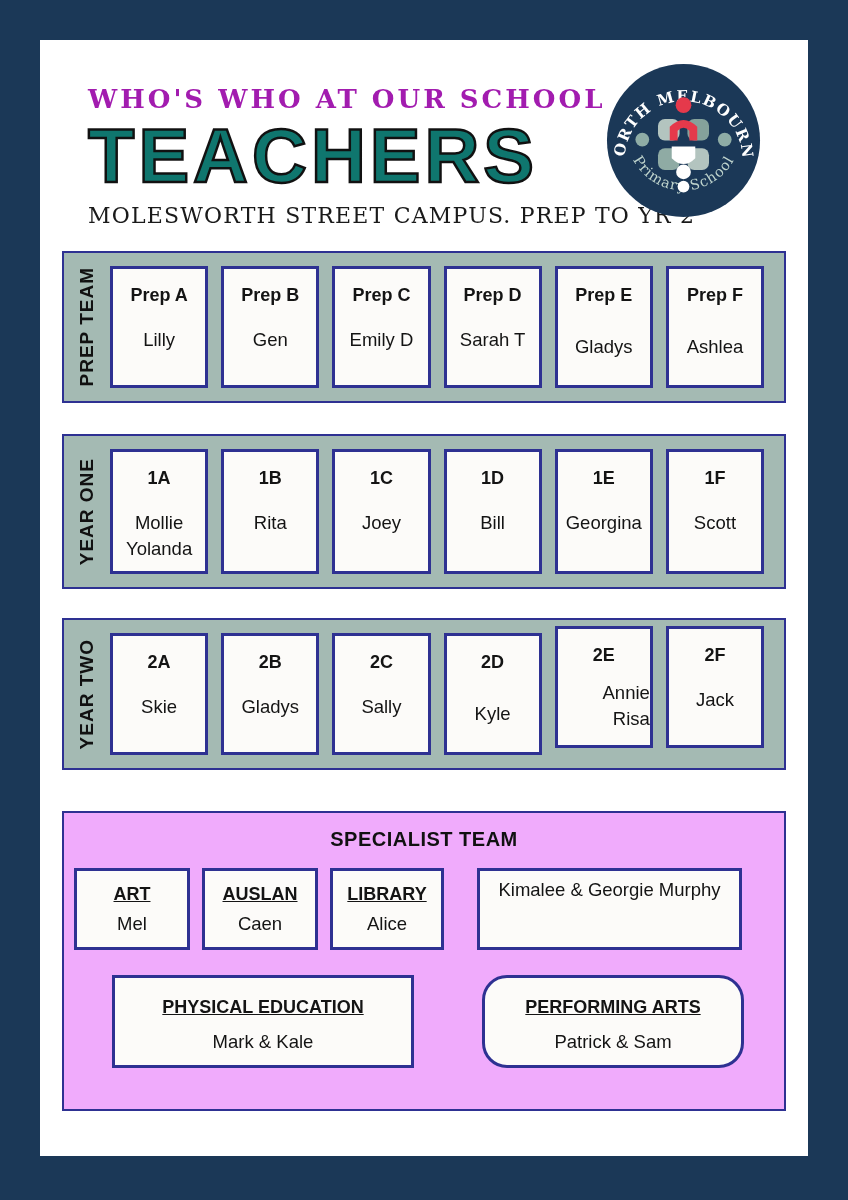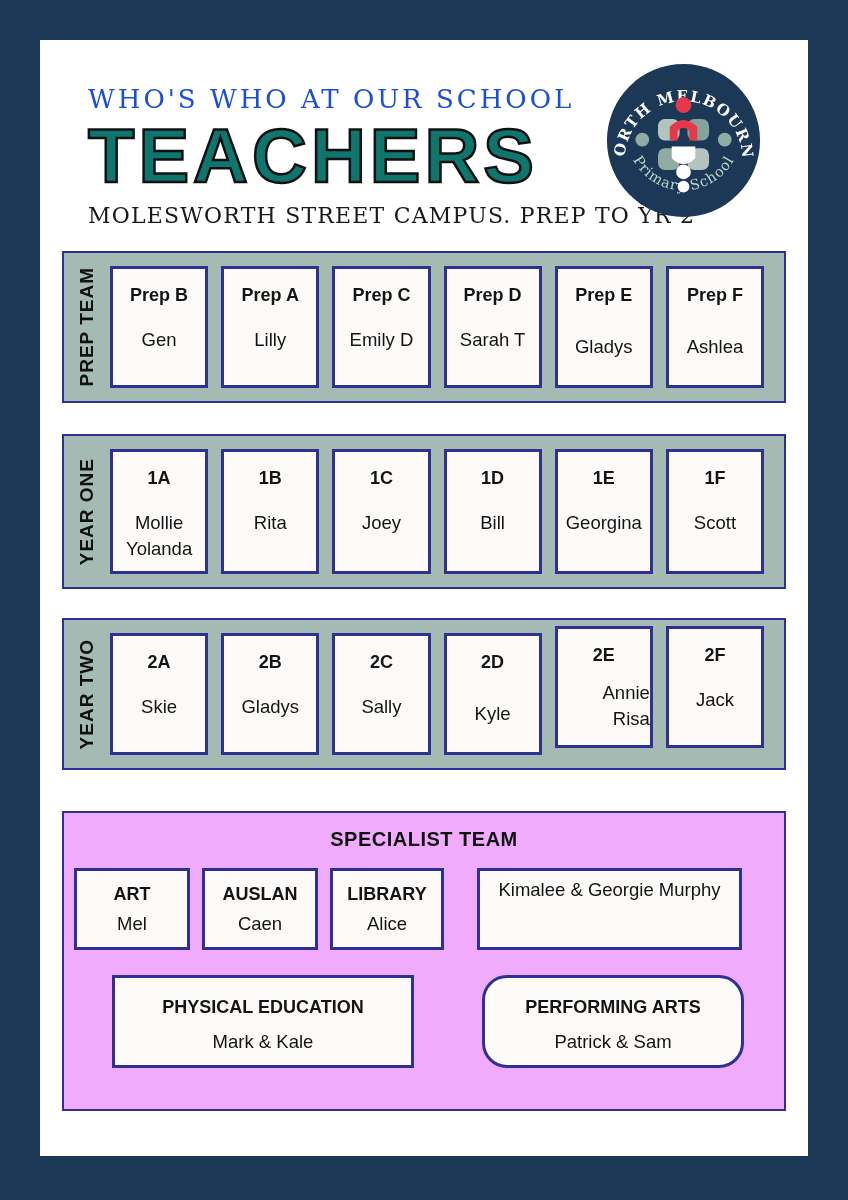--- a/index.html
+++ b/index.html
@@ -10,21 +10,21 @@
     overflow:hidden;
   }
   .page{
     position:absolute;left:40px;top:40px;width:768px;height:1116px;
     background:#FFFFFF;box-sizing:border-box;
   }
   
   .header{position:relative;padding:44px 0 0 48px;}
   .eyebrow{
     font-family:"DejaVu Serif",serif;font-size:26px;letter-spacing:3px;
-    color:#1d4ed8;line-height:1.2;
+    color:#a21caf;line-height:1.2;font-weight:bold;
   }
   .big-title{
     font-family:"Liberation Sans",sans-serif;font-weight:bold;
     font-size:76px;line-height:1.02;letter-spacing:4px;color:#0f766e;
     -webkit-text-stroke:2.5px #111;margin-top:2px;
   }
   .subtitle{
     font-family:"DejaVu Serif",serif;font-size:22px;letter-spacing:1.2px;
     margin-top:8px;color:#1a1a1a;
   }
@@ -70,21 +70,21 @@
   .spec-card{
     background:#FCFBF9;border:3px solid #2E3192;box-sizing:border-box;
     text-align:center;
   }
   .sc-art{width:116px;margin-right:12px;}
   .sc-auslan{width:116px;margin-right:12px;}
   .sc-library{width:114px;}
   .sc-science{width:265px;margin-left:33px;}
   .sc-pe{width:302px;}
   .sc-pa{width:262px;margin-left:68px;border-radius:25px;}
-  .subject{font-weight:bold;font-size:18px;margin-top:13px;}
+  .subject{font-weight:bold;font-size:18px;margin-top:13px;text-decoration:underline;}
   .sname{font-size:18.5px;margin-top:8px;}
   .spec-row2 .subject{margin-top:19px;}
   .spec-row2 .sname{margin-top:13px;}
 </style>
 </head>
 <body>
 
 <div class="page">
 
   <div class="header">
@@ -121,26 +121,26 @@
       </svg>
     </div>
   </div>
 
   <div class="panel panel-prep">
     <div class="vlabel">
       <span>PREP TEAM</span>
     </div>
     <div class="cards">
       <div class="card">
+        <div class="room">Prep A</div>
+        <div class="tname">Lilly</div>
+      </div>
+      <div class="card">
         <div class="room">Prep B</div>
         <div class="tname">Gen</div>
-      </div>
-      <div class="card">
-        <div class="room">Prep A</div>
-        <div class="tname">Lilly</div>
       </div>
       <div class="card">
         <div class="room">Prep C</div>
         <div class="tname">Emily D</div>
       </div>
       <div class="card">
         <div class="room">Prep D</div>
         <div class="tname">Sarah T</div>
       </div>
       <div class="card">

